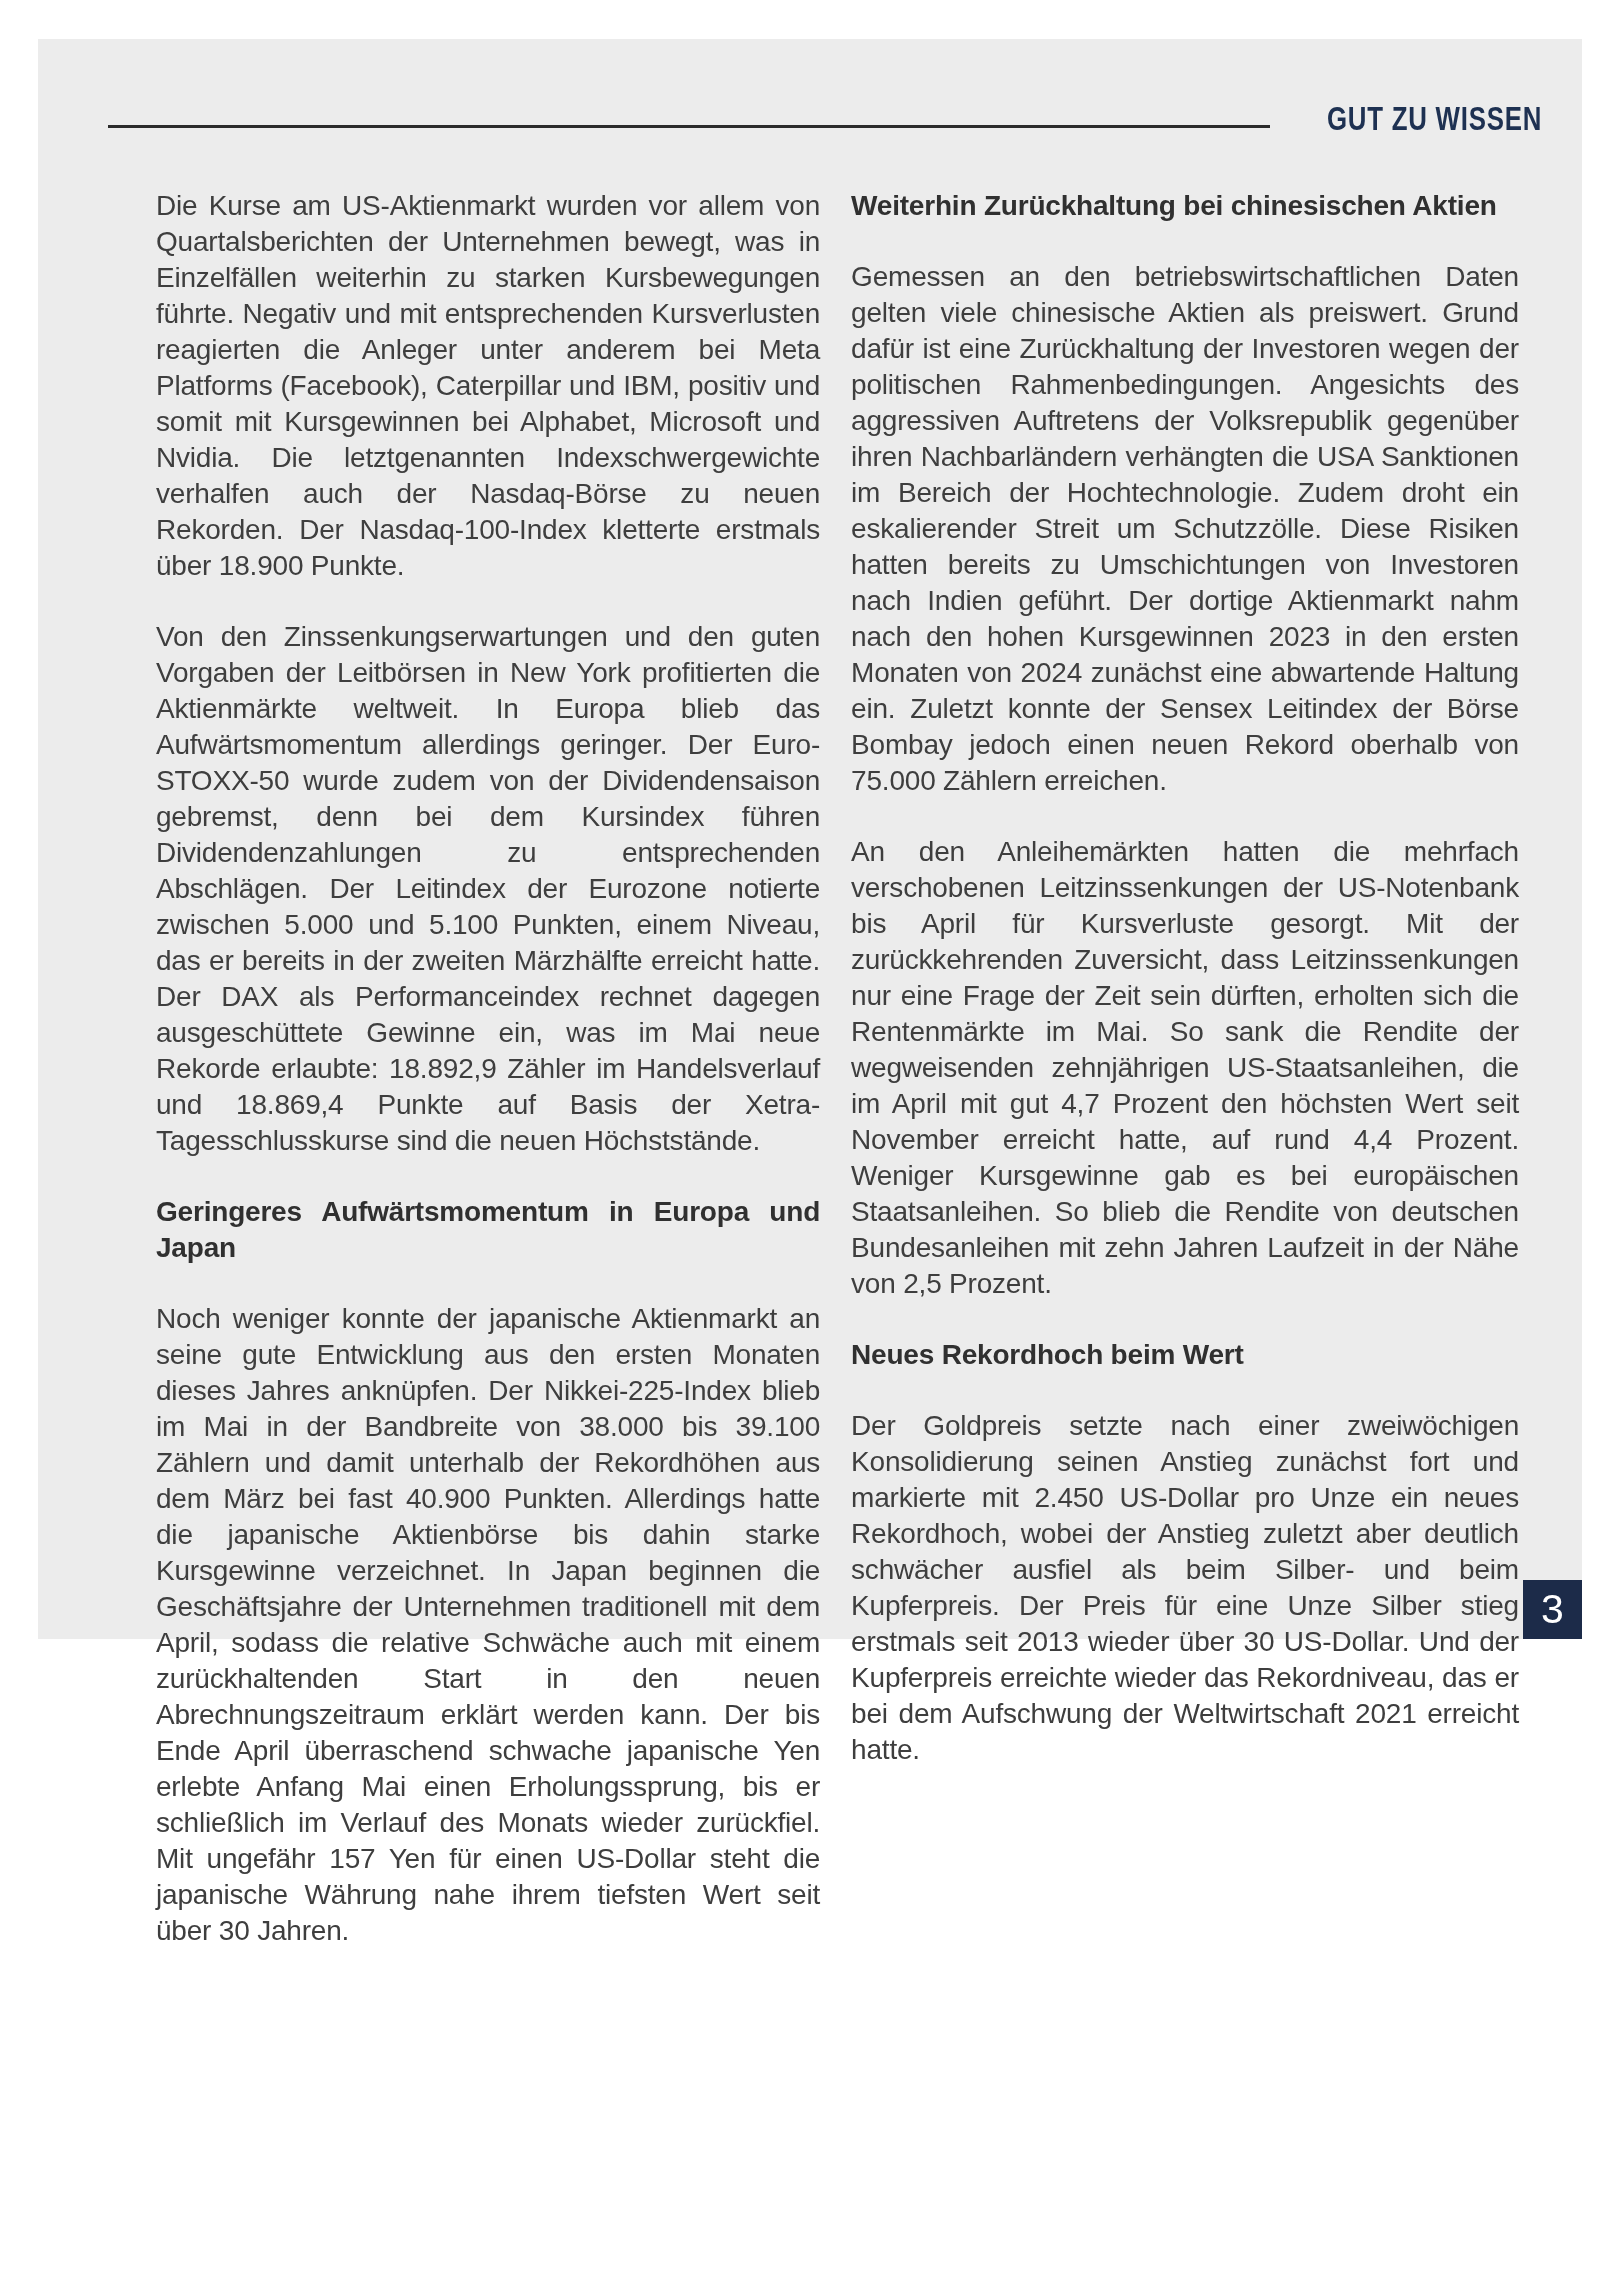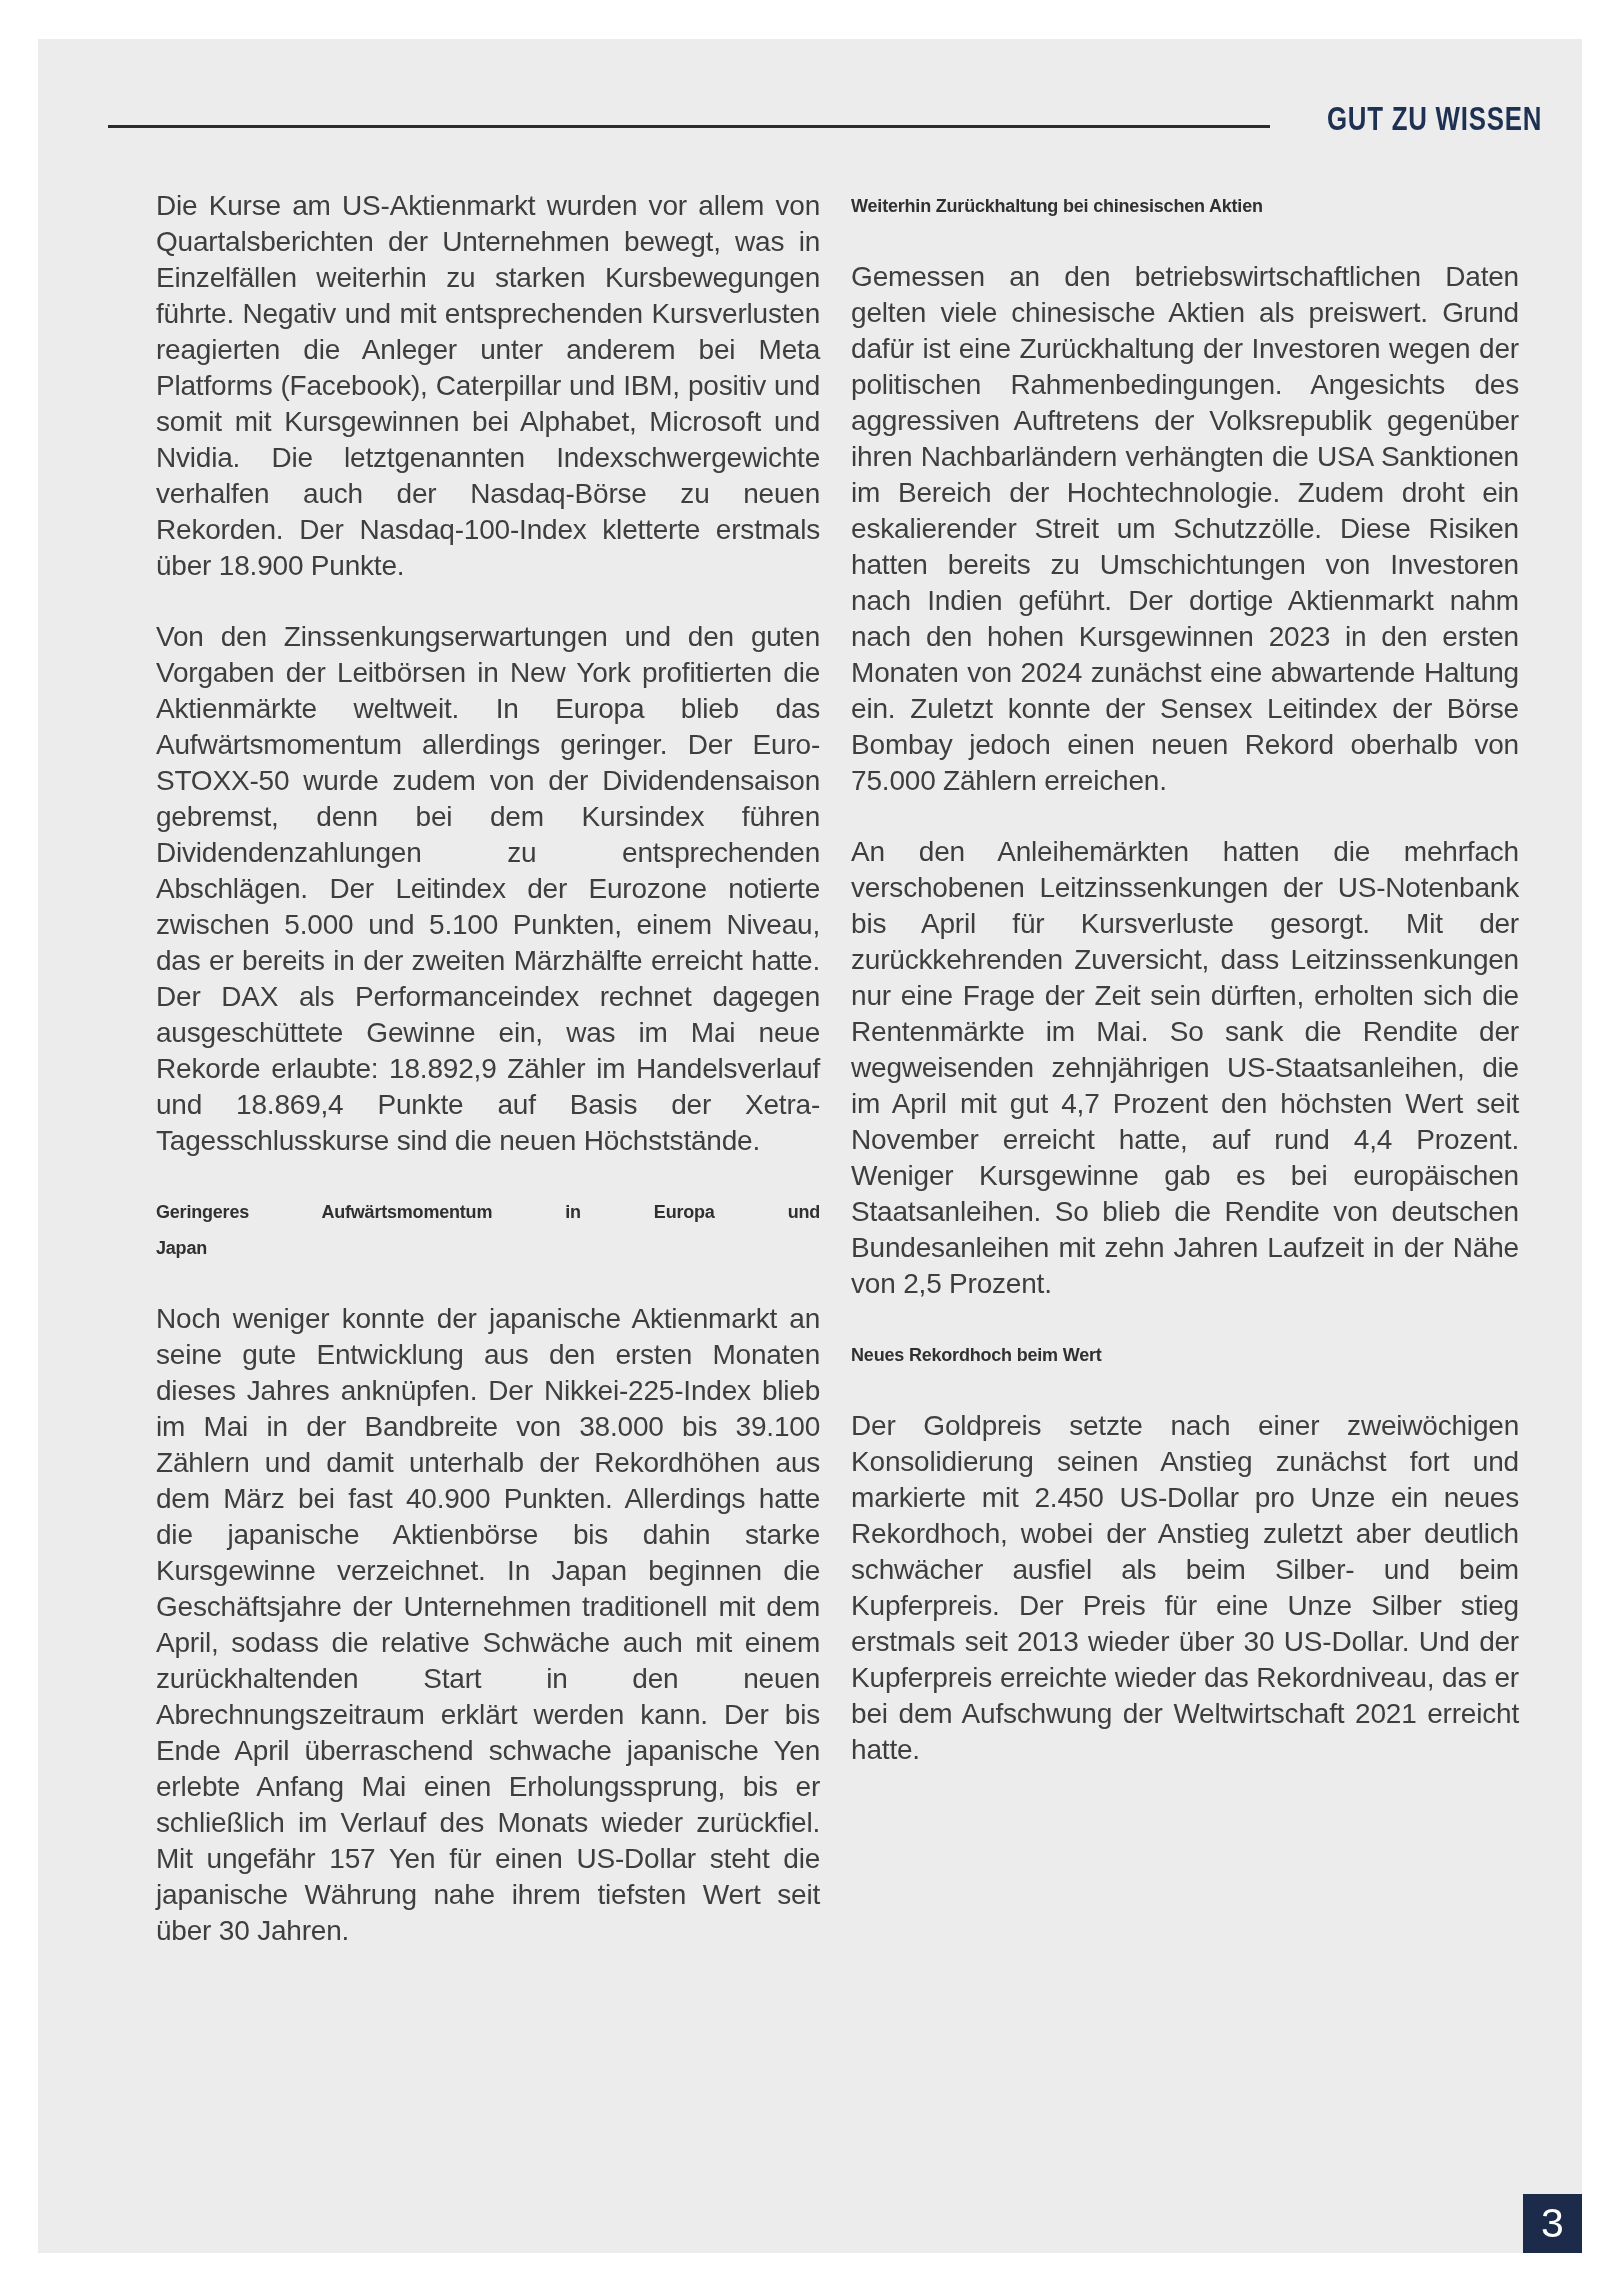--- a/index.html
+++ b/index.html
@@ -6,21 +6,21 @@
   html, body { width:1621px; height:2293px; }
   body {
     position:relative;
     background:#ffffff;
     font-family:"Liberation Sans", sans-serif;
     -webkit-font-smoothing:antialiased;
   }
   .page {
     position:absolute;
     left:38px; top:39px;
-    width:1544px; height:2214px;
+    width:1544px; height:1600px;
     background:#ececec;
   }
   .header-rule {
     position:absolute;
     left:70px; top:86px;
     width:1162px; height:2.9px;
     background:#2b2b2b;
   }
   .header-title {
     position:absolute;
@@ -50,21 +50,21 @@
     color:#3e3e3e;
     text-align:justify;
     margin:0 0 35px 0;
   }
   .body-par {
     hyphens:auto;
     -webkit-hyphens:auto;
     overflow-wrap:break-word;
   }
   .heading {
-    font-size:18px;
+    font-size:28px;
     font-weight:bold;
     color:#303030;
   }
   .heading .heading-line { display:block; }
   .heading .heading-line-stretch { text-align-last:justify; }
   .heading .single-line { white-space:nowrap; }
   .page-num-badge {
     position:absolute;
     right:0; bottom:0;
     width:59px; height:59px;

